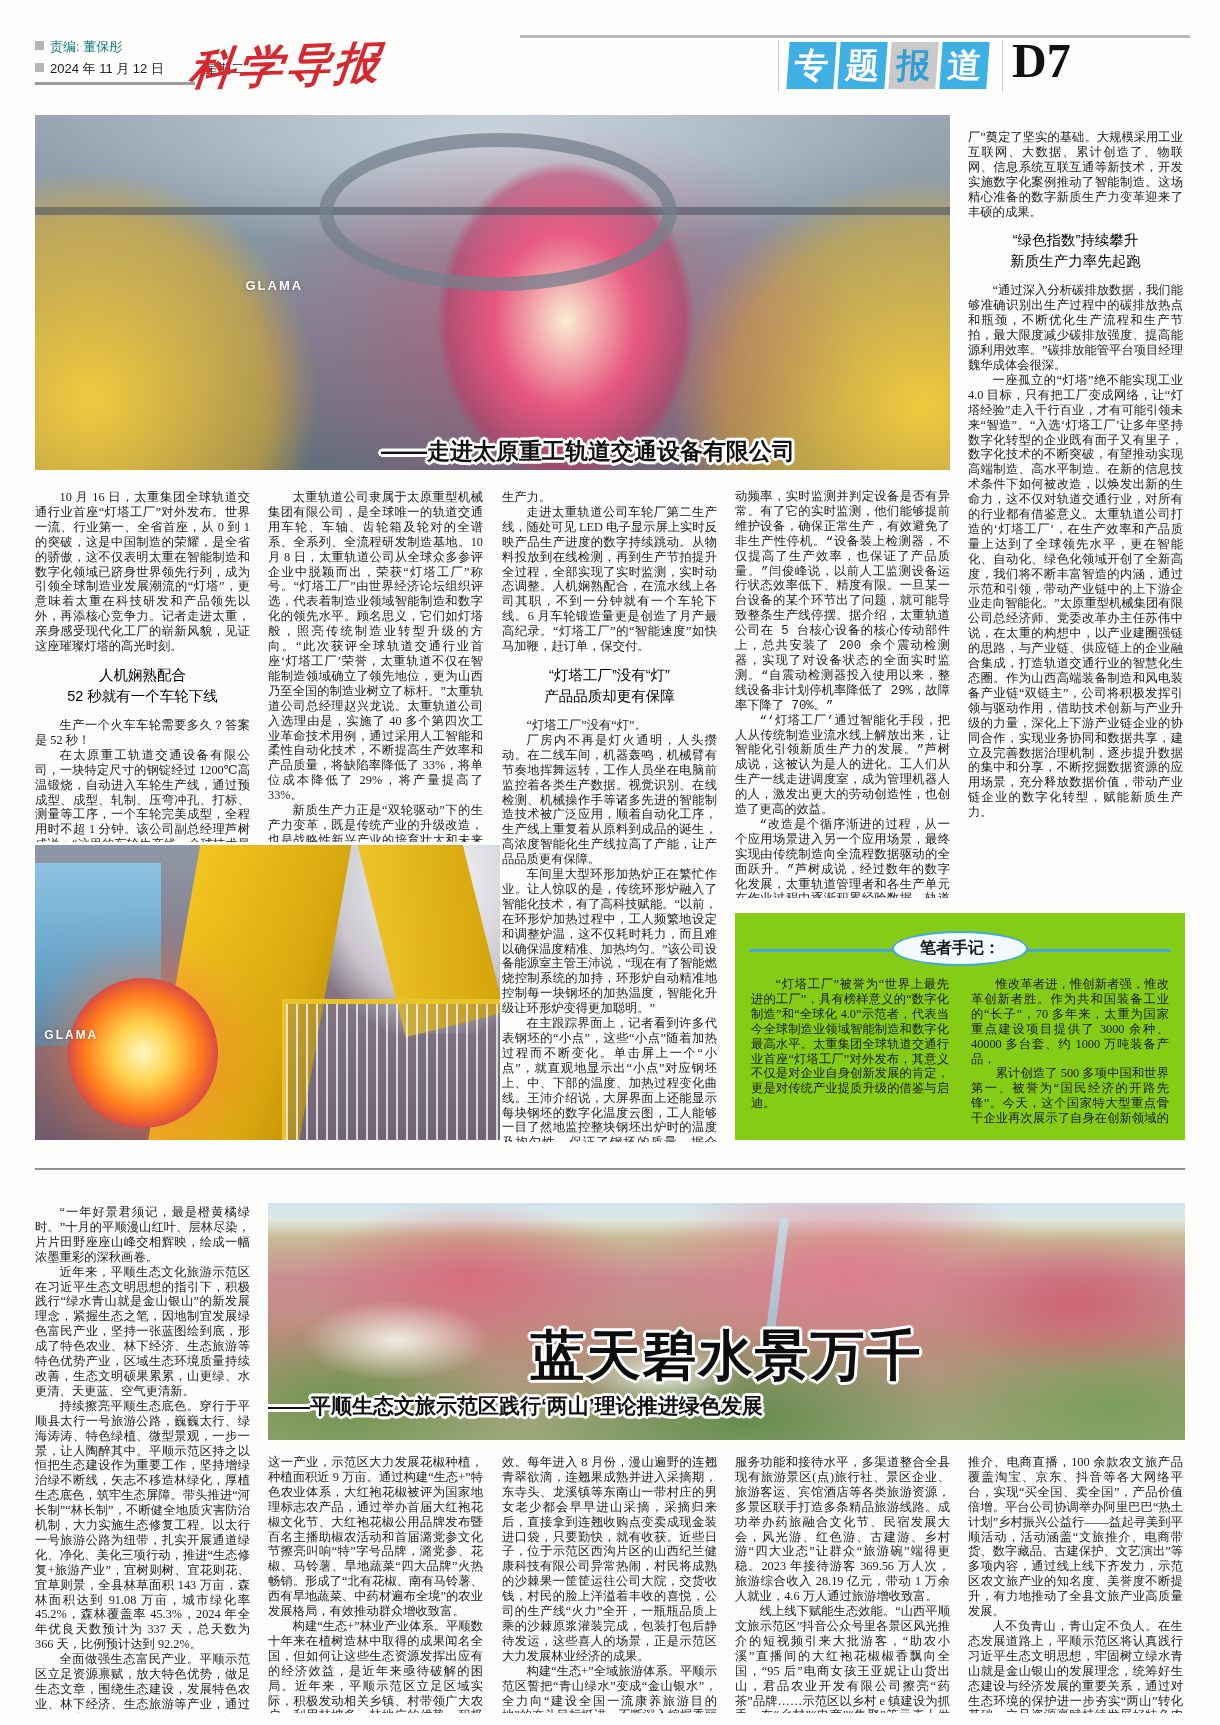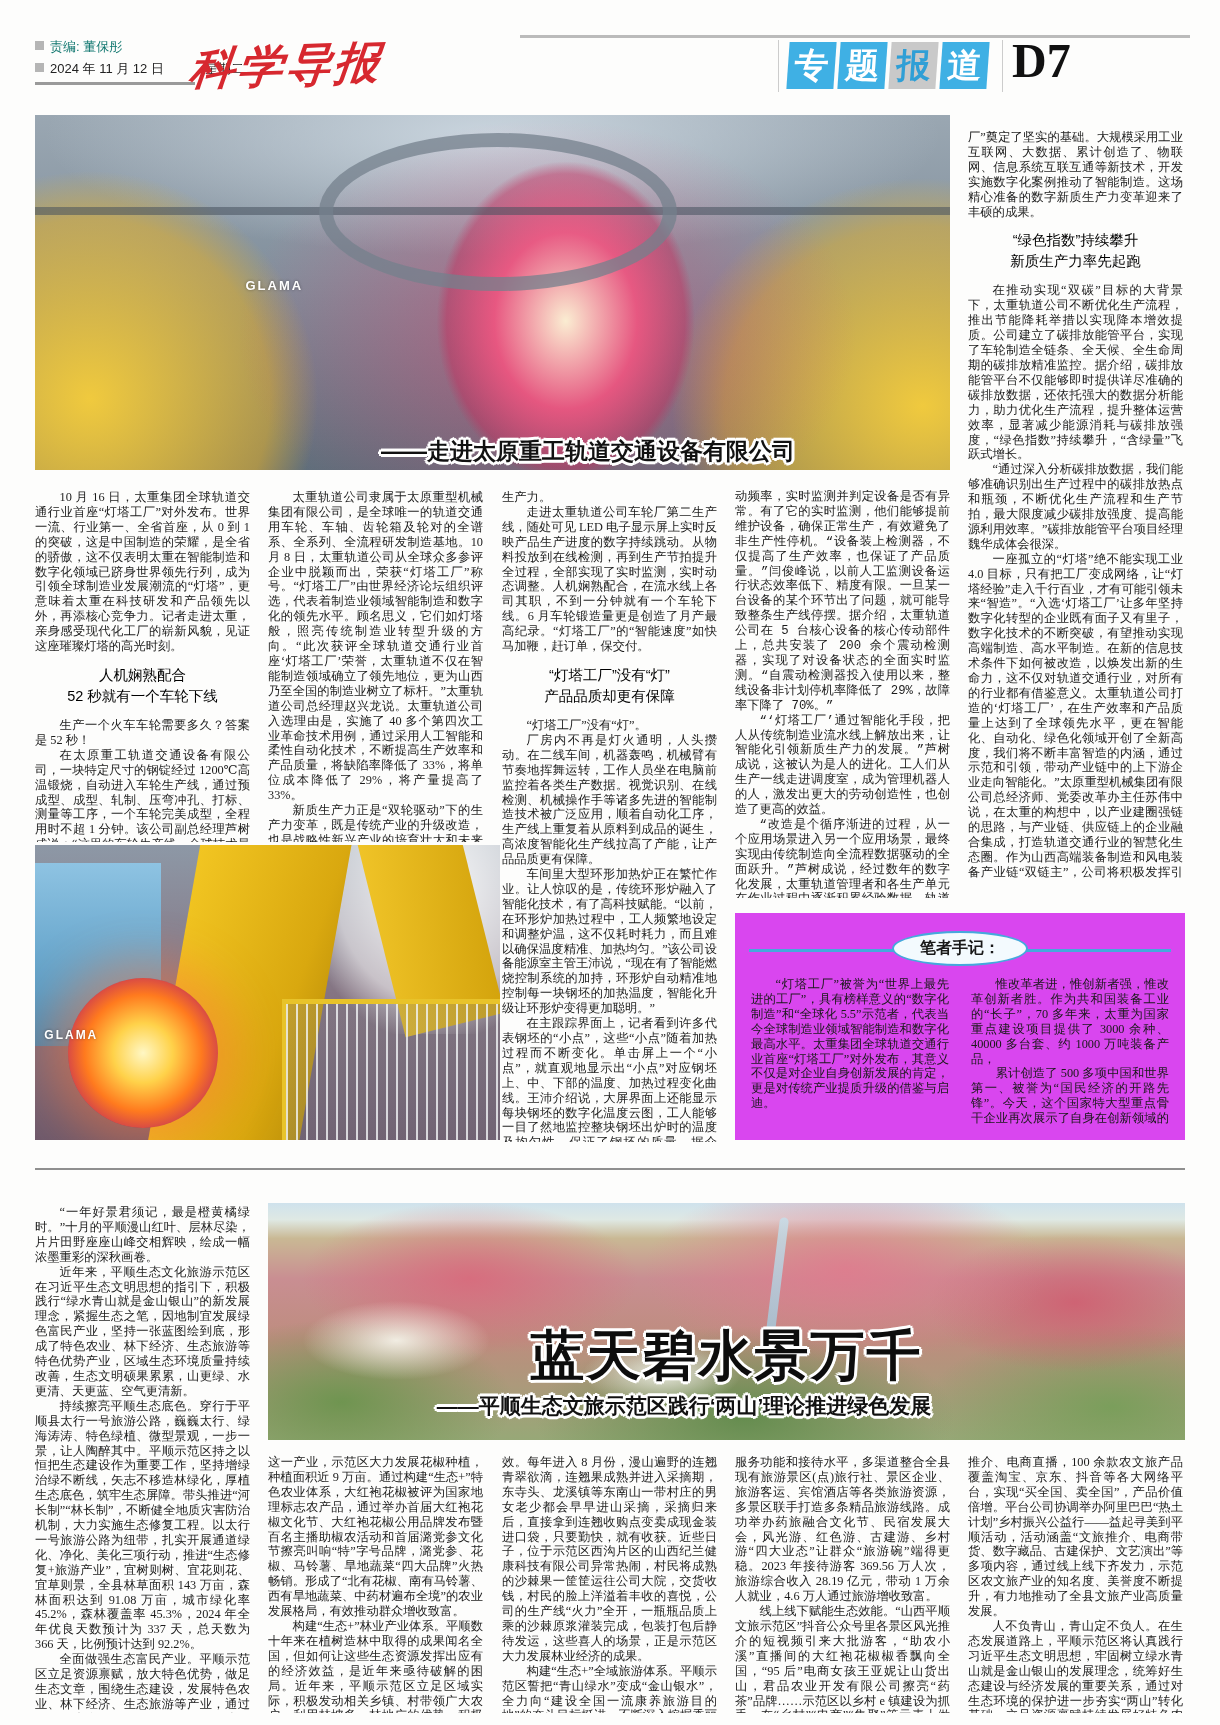--- a/index.html
+++ b/index.html
@@ -68,41 +68,41 @@
             background:linear-gradient(#c7dde8,#9fc3d6);transform:rotate(7deg);opacity:.85;}
   
   .outlined{text-shadow:-2px -2px 0 #fff,2px -2px 0 #fff,-2px 2px 0 #fff,2px 2px 0 #fff,
             0 3px 0 #fff,0 -3px 0 #fff,3px 0 0 #fff,-3px 0 0 #fff;}
   .a1-headline{position:absolute;left:35px;top:318px;width:915px;text-align:center;font-size:62px;
                font-weight:bold;color:#0d0d0d;font-family:"Liberation Sans",sans-serif;letter-spacing:1px;}
   .a1-subtitle{position:absolute;left:35px;top:436px;width:760px;text-align:right;font-size:23px;
                font-weight:bold;color:#111;font-family:"Liberation Sans",sans-serif;}
   .a2-headline{position:absolute;left:268px;top:1320px;width:917px;text-align:center;font-size:54px;
                font-weight:bold;color:#0d0d0d;font-family:"Liberation Sans",sans-serif;letter-spacing:2px;}
-  .a2-subtitle{position:absolute;left:268px;top:1392px;width:736px;text-align:center;font-size:21px;
-               font-weight:bold;color:#111;font-family:"Liberation Sans",sans-serif;margin-left:48px;}
+  .a2-subtitle{position:absolute;left:268px;top:1392px;width:736px;font-size:21px;
+               font-weight:bold;color:#111;font-family:"Liberation Sans",sans-serif;}
   
   .col{position:absolute;width:215px;font-size:12.3px;line-height:14.9px;text-align:justify;
        overflow:hidden;color:#1b1b1b;}
   .col p{margin:0;text-indent:2em;}
   .col p.cont{text-indent:0;}
   .sec-h{font-weight:normal;text-align:center;font-size:14.5px;line-height:21px;margin:11px 0;
          font-family:"Liberation Sans",sans-serif;color:#000;text-indent:0;}
   .c1{left:35px;top:490px;height:352px;}
   .c2{left:268px;top:490px;height:352px;}
   .c3{left:502px;top:490px;height:652px;}
   .c4{left:735px;top:490px;height:408px;font-family:Liberation Mono, monospace;}
   .c5{left:968px;top:130px;height:748px;}
   .b1{left:35px;top:1205px;height:508px;}
   .b2{left:268px;top:1455px;height:258px;}
   .b3{left:502px;top:1455px;height:258px;}
   .b4{left:735px;top:1455px;height:258px;}
   .b5{left:968px;top:1455px;height:258px;}
   
-  .notebox{position:absolute;left:735px;top:913px;width:450px;height:227px;background:#d946ef;}
+  .notebox{position:absolute;left:735px;top:913px;width:450px;height:227px;background:#84cc16;}
   .note-rule{position:absolute;left:14px;right:14px;top:36px;height:3px;background:#45a9dc;}
   .note-label{position:absolute;left:50%;top:18px;transform:translateX(-50%);background:#f3fafe;
               border:2px solid #45a9dc;border-radius:50%;padding:5px 26px;font-weight:bold;font-size:16px;
               font-family:"Liberation Sans",sans-serif;white-space:nowrap;z-index:2;}
   .note-body{position:absolute;left:16px;right:16px;top:64px;bottom:12px;column-count:2;column-gap:22px;
              column-fill:auto;font-size:12.3px;line-height:14.9px;text-align:justify;overflow:hidden;}
   .note-body p{margin:0;text-indent:2em;}
   
   .divider{position:absolute;left:35px;top:1168px;width:1150px;height:2px;background:#8f8f8f;}
 </style>
@@ -170,41 +170,40 @@
     <p>“‘灯塔工厂’通过智能化手段，把人从传统制造业流水线上解放出来，让智能化引领新质生产力的发展。”芦树成说，这被认为是人的进化。工人们从生产一线走进调度室，成为管理机器人的人，激发出更大的劳动创造性，也创造了更高的效益。</p>
     <p>“改造是个循序渐进的过程，从一个应用场景进入另一个应用场景，最终实现由传统制造向全流程数据驱动的全面跃升。”芦树成说，经过数年的数字化发展，太重轨道管理者和各生产单元在作业过程中逐渐积累经验数据，轨道交通实验中心科研团队通过对上万条资源数据的深入分析和总结，归纳出一系列实操案例。这些案例能够快速复制到各生产线，从而显著提升生产制造水平、产品品质和生产效率。这些数据为太重轨道成功建设“灯塔工</p>
   </div>
 
   <div class="col c5">
     <p class="cont">厂”奠定了坚实的基础。大规模采用工业互联网、大数据、累计创造了、物联网、信息系统互联互通等新技术，开发实施数字化案例推动了智能制造。这场精心准备的数字新质生产力变革迎来了丰硕的成果。</p>
     <div class="sec-h">
       <div>“绿色指数”持续攀升</div>
       <div>新质生产力率先起跑</div>
     </div>
-    <p>在推动实现“双碳”目标的大背景下，太重轨道公司不断优化生产流程，推出节能降耗举措以实现降本增效提质。公司建立了碳排放能管平台，实现了车轮制造全链条、全天候、全生命周期的碳排放精准监控。据介绍，碳排放能管平台不仅能够即时提供详尽准确的碳排放数据，还依托强大的数据分析能力，助力优化生产流程，提升整体运营效率，显著减少能源消耗与碳排放强度，“绿色指数”持续攀升，“含绿量”飞跃式增长。</p>
     <p>“通过深入分析碳排放数据，我们能够准确识别出生产过程中的碳排放热点和瓶颈，不断优化生产流程和生产节拍，最大限度减少碳排放强度、提高能源利用效率。”碳排放能管平台项目经理魏华成体会很深。</p>
     <p>一座孤立的“灯塔”绝不能实现工业 4.0 目标，只有把工厂变成网络，让“灯塔经验”走入千行百业，才有可能引领未来“智造”。“入选‘灯塔工厂’让多年坚持数字化转型的企业既有面子又有里子，数字化技术的不断突破，有望推动实现高端制造、高水平制造。在新的信息技术条件下如何被改造，以焕发出新的生命力，这不仅对轨道交通行业，对所有的行业都有借鉴意义。太重轨道公司打造的‘灯塔工厂’，在生产效率和产品质量上达到了全球领先水平，更在智能化、自动化、绿色化领域开创了全新高度，我们将不断丰富智造的内涵，通过示范和引领，带动产业链中的上下游企业走向智能化。”太原重型机械集团有限公司总经济师、党委改革办主任苏伟中说，在太重的构想中，以产业建圈强链的思路，与产业链、供应链上的企业融合集成，打造轨道交通行业的智慧化生态圈。作为山西高端装备制造和风电装备产业链“双链主”，公司将积极发挥引领与驱动作用，借助技术创新与产业升级的力量，深化上下游产业链企业的协同合作，实现业务协同和数据共享，建立及完善数据治理机制，逐步提升数据的集中和分享，不断挖掘数据资源的应用场景，充分释放数据价值，带动产业链企业的数字化转型，赋能新质生产力。</p>
 
   </div>
 
   <div class="photo photo2">
     <div class="p2-steam"></div>
     <div class="p2-blue"></div>
     <div class="p2-arm"></div>
     <div class="p2-arm2"></div>
     <div class="p2-wheel"></div>
     <div class="p2-fence"></div>
     <div class="photo-brand" style="left:2%;top:62%;font-size:12px;">GLAMA</div>
   </div>
 
   <div class="notebox">
     <div class="note-rule"></div>
     <div class="note-label">笔者手记：</div>
     <div class="note-body">
-      <p>“灯塔工厂”被誉为“世界上最先进的工厂”，具有榜样意义的“数字化制造”和“全球化 5.5”示范者，代表当今全球制造业领域智能制造和数字化最高水平。太重集团全球轨道交通行业首座“灯塔工厂”对外发布，其意义不仅是对企业自身创新发展的肯定，更是对传统产业提质升级的借鉴与启迪。</p>
+      <p>“灯塔工厂”被誉为“世界上最先进的工厂”，具有榜样意义的“数字化制造”和“全球化 4.0”示范者，代表当今全球制造业领域智能制造和数字化最高水平。太重集团全球轨道交通行业首座“灯塔工厂”对外发布，其意义不仅是对企业自身创新发展的肯定，更是对传统产业提质升级的借鉴与启迪。</p>
       <p>惟改革者进，惟创新者强，惟改革创新者胜。作为共和国装备工业的“长子”，70 多年来，太重为国家重点建设项目提供了 3000 余种、40000 多台套、约 1000 万吨装备产品，</p>
       <p class="cont">累计创造了 500 多项中国和世界第一、被誉为“国民经济的开路先锋”。今天，这个国家特大型重点骨干企业再次展示了自身在创新领域的非凡分量，太重轨道公司打造的“灯塔工厂”，不仅在生产效率和产品质量上达到了全球领先水平，更在智能化、自动化、绿色化领域开创了全新高度，向着具有国际一流竞争力的现代化装备制造业企业迈进。实践证明，企业与产业不分新旧，只要改革不止、创新不辍，发展就会永不停歇，传统行业也能成为新质生产力的领跑者。</p>
     </div>
   </div>
 
   <div class="divider"></div>
 
   <div class="photo photo3">
     <div class="p3-river"></div>
   </div>

